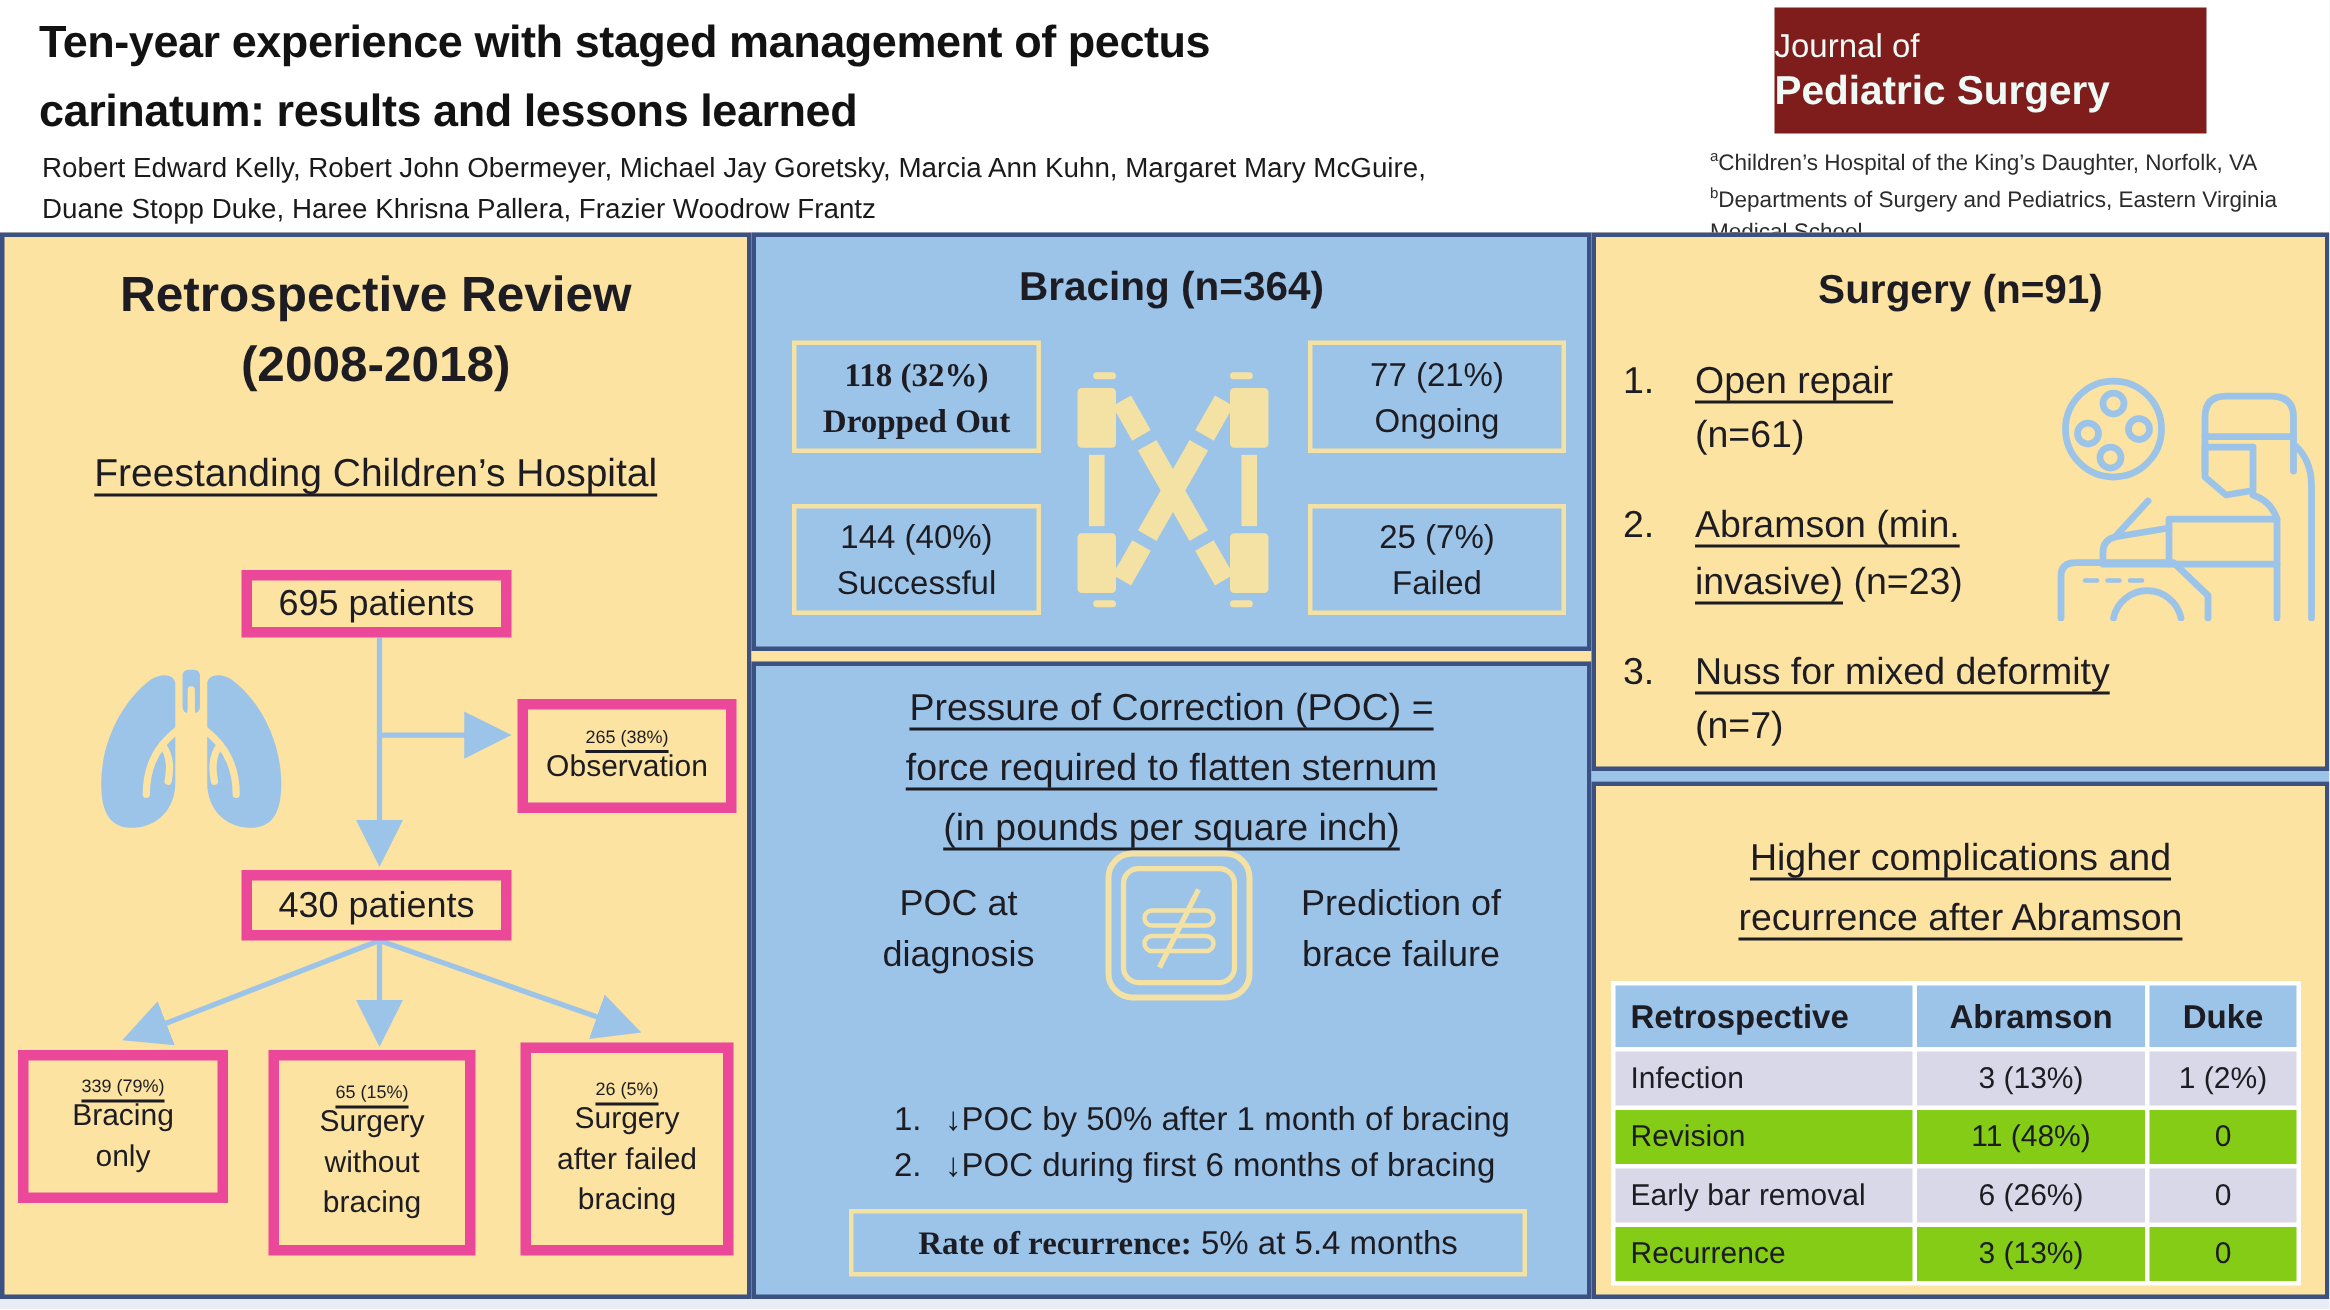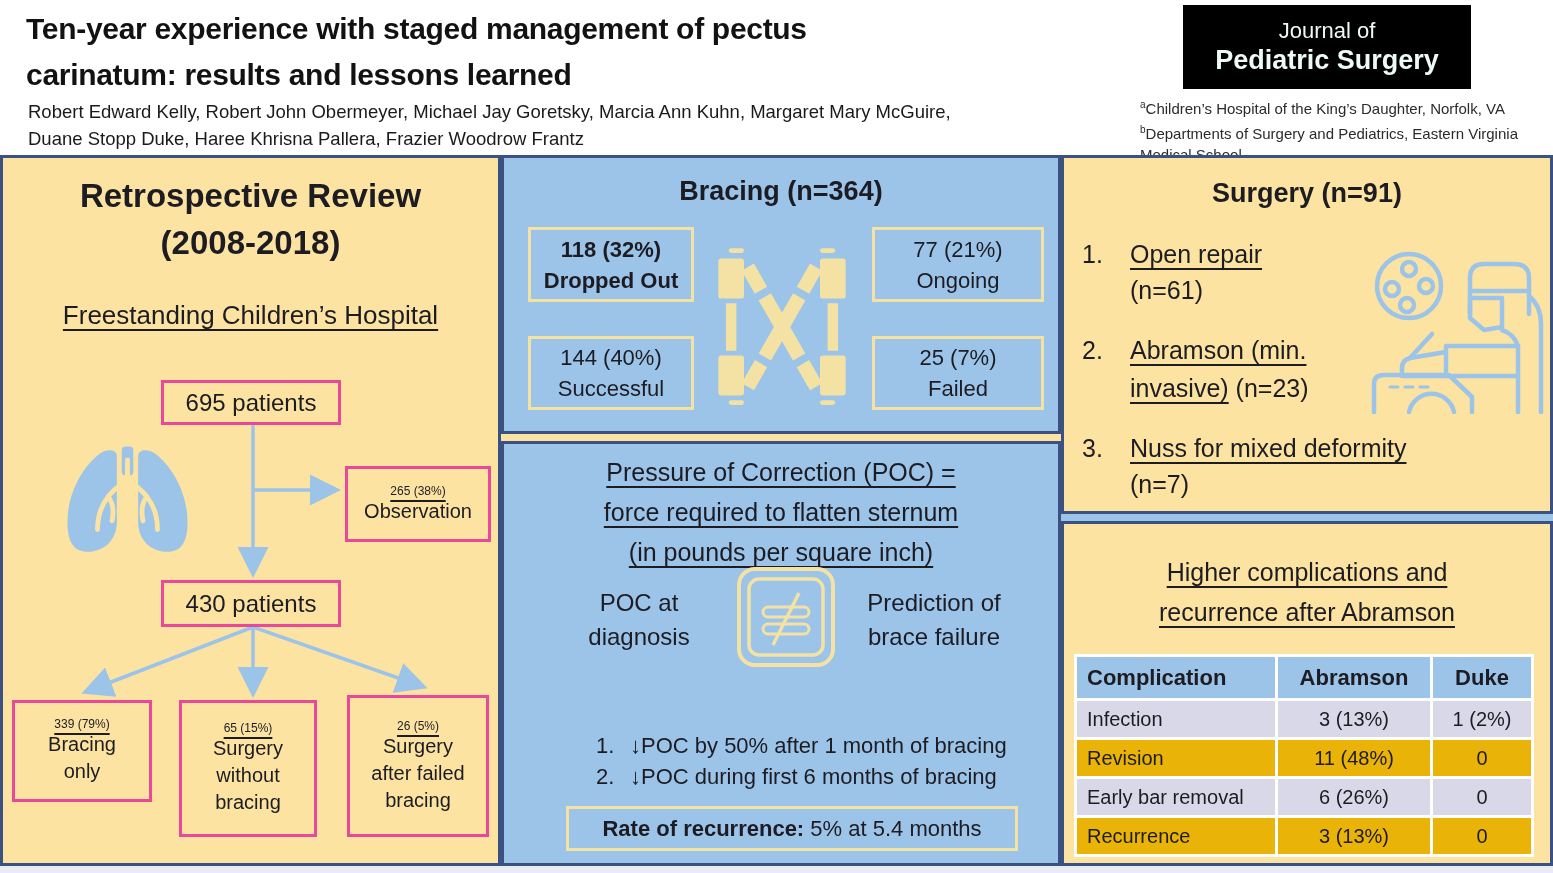--- a/index.html
+++ b/index.html
@@ -2,38 +2,38 @@
 <html><head>
 <meta charset="utf-8">
 <style>
   html,body{margin:0;padding:0;background:#fff;}
   body{font-family:"Liberation Sans","DejaVu Sans",sans-serif;color:#1c1c22;}
   #poster{position:relative;width:1553px;height:873px;background:#ffffff;overflow:hidden;border-right:2px solid #d9dde6;}
   .abs{position:absolute;}
   
   .title{left:26px;top:6px;width:1080px;font-size:30px;font-weight:bold;color:#121212;line-height:46px;letter-spacing:-0.3px;}
   .authors{left:28px;top:98px;width:1080px;font-size:18.5px;line-height:27px;color:#1a1a1a;}
-  .logo{left:1183px;top:5px;width:288px;height:84px;background:#000000;color:#EDFAF5;text-align:center;display:flex;flex-direction:column;justify-content:center;}
+  .logo{left:1183px;top:5px;width:288px;height:84px;background:#7f1d1d;color:#EDFAF5;display:flex;flex-direction:column;justify-content:center;}
   .logo .l1{font-size:22px;line-height:26px;}
   .logo .l2{font-size:27px;font-weight:bold;line-height:32px;}
   .affil{left:1140px;top:94px;width:402px;font-size:15px;line-height:21px;color:#2b2b2b;}
   .affil sup{font-size:10px;}
   
   .panel{position:absolute;border:3px solid #3A5182;box-sizing:border-box;}
   .yellow{background:#FCE3A2;}
   .blue{background:#9CC3E8;}
   .divider-y{position:absolute;background:#FCE3A2;}
   .divider-b{position:absolute;background:#9CC3E8;}
   .bottom-strip{left:0;top:866px;width:1553px;height:7px;background:#E8ECF4;}
   .u{text-decoration:underline;text-decoration-thickness:2px;text-underline-offset:5px;}
-  .bold{font-weight:bold;}
+  .bold{font-weight:bold;font-family:Liberation Serif, serif;}
   
   .lp-title{left:0;top:14px;width:100%;font-size:33px;font-weight:bold;line-height:47px;text-align:center;}
   .lp-sub{left:0;top:142px;width:100%;font-size:26px;text-align:center;}
-  .fbox{position:absolute;border:3px solid #ec4899;box-sizing:border-box;display:flex;flex-direction:column;align-items:center;justify-content:center;text-align:center;}
+  .fbox{position:absolute;border:7px solid #ec4899;box-sizing:border-box;display:flex;flex-direction:column;align-items:center;justify-content:center;text-align:center;}
   .fbox .val{font-size:12px;}
   .fbox .lab{font-size:20px;line-height:27px;}
   .big{font-size:24px;}
   
   .bp-title{left:0;top:18px;width:100%;font-size:27px;font-weight:bold;text-align:center;}
   .ybox{position:absolute;border:3px solid #F4E2A4;box-sizing:border-box;display:flex;flex-direction:column;align-items:center;justify-content:center;text-align:center;font-size:22px;line-height:31px;}
   
   .poc-head{left:0;top:8px;width:100%;font-size:25px;line-height:40px;text-align:center;}
   .poc-side{position:absolute;font-size:24px;line-height:34px;text-align:center;}
   .pred-title{left:0;top:240px;width:100%;font-size:25px;text-align:center;}
@@ -47,21 +47,21 @@
   
   .cp-head{left:0;top:28px;width:100%;font-size:25px;line-height:40px;text-align:center;}
   table.comp{position:absolute;left:10px;top:130px;border-spacing:3px;background:#ffffff;}
   table.comp th{background:#9CC3E8;font-size:22px;font-weight:bold;height:41px;padding:0 10px;}
   table.comp th:first-child{text-align:left;width:178px;}
   table.comp th:nth-child(2){width:132px;}
   table.comp th:nth-child(3){width:78px;}
   table.comp td{font-size:20px;height:36px;padding:0 10px;text-align:center;}
   table.comp td:first-child{text-align:left;}
   table.comp tr.odd td{background:#D8D8E8;}
-  table.comp tr.even td{background:#eab308;}
+  table.comp tr.even td{background:#84cc16;}
 </style>
 </head>
 <body>
 
 <div id="poster">
 
   <div class="abs authors">
     <div>Robert Edward Kelly, Robert John Obermeyer, Michael Jay Goretsky, Marcia Ann Kuhn, Margaret Mary McGuire,</div>
     <div>Duane Stopp Duke, Haree Khrisna Pallera, Frazier Woodrow Frantz</div>
   </div>
@@ -271,21 +271,21 @@
 
   <div class="panel yellow" style="left:1061px;top:521px;width:492px;height:345px;">
     <div class="abs cp-head">
       <div class="u">Higher complications and</div>
       <div class="u">recurrence after Abramson</div>
     </div>
 
     <table class="comp">
       <thead>
         <tr>
-          <th>Complication</th>
+          <th>Retrospective</th>
           <th>Abramson</th>
           <th>Duke</th>
         </tr>
       </thead>
       <tbody>
         <tr class="odd">
           <td>Infection</td>
           <td>3 (13%)</td>
           <td>1 (2%)</td>
         </tr>

